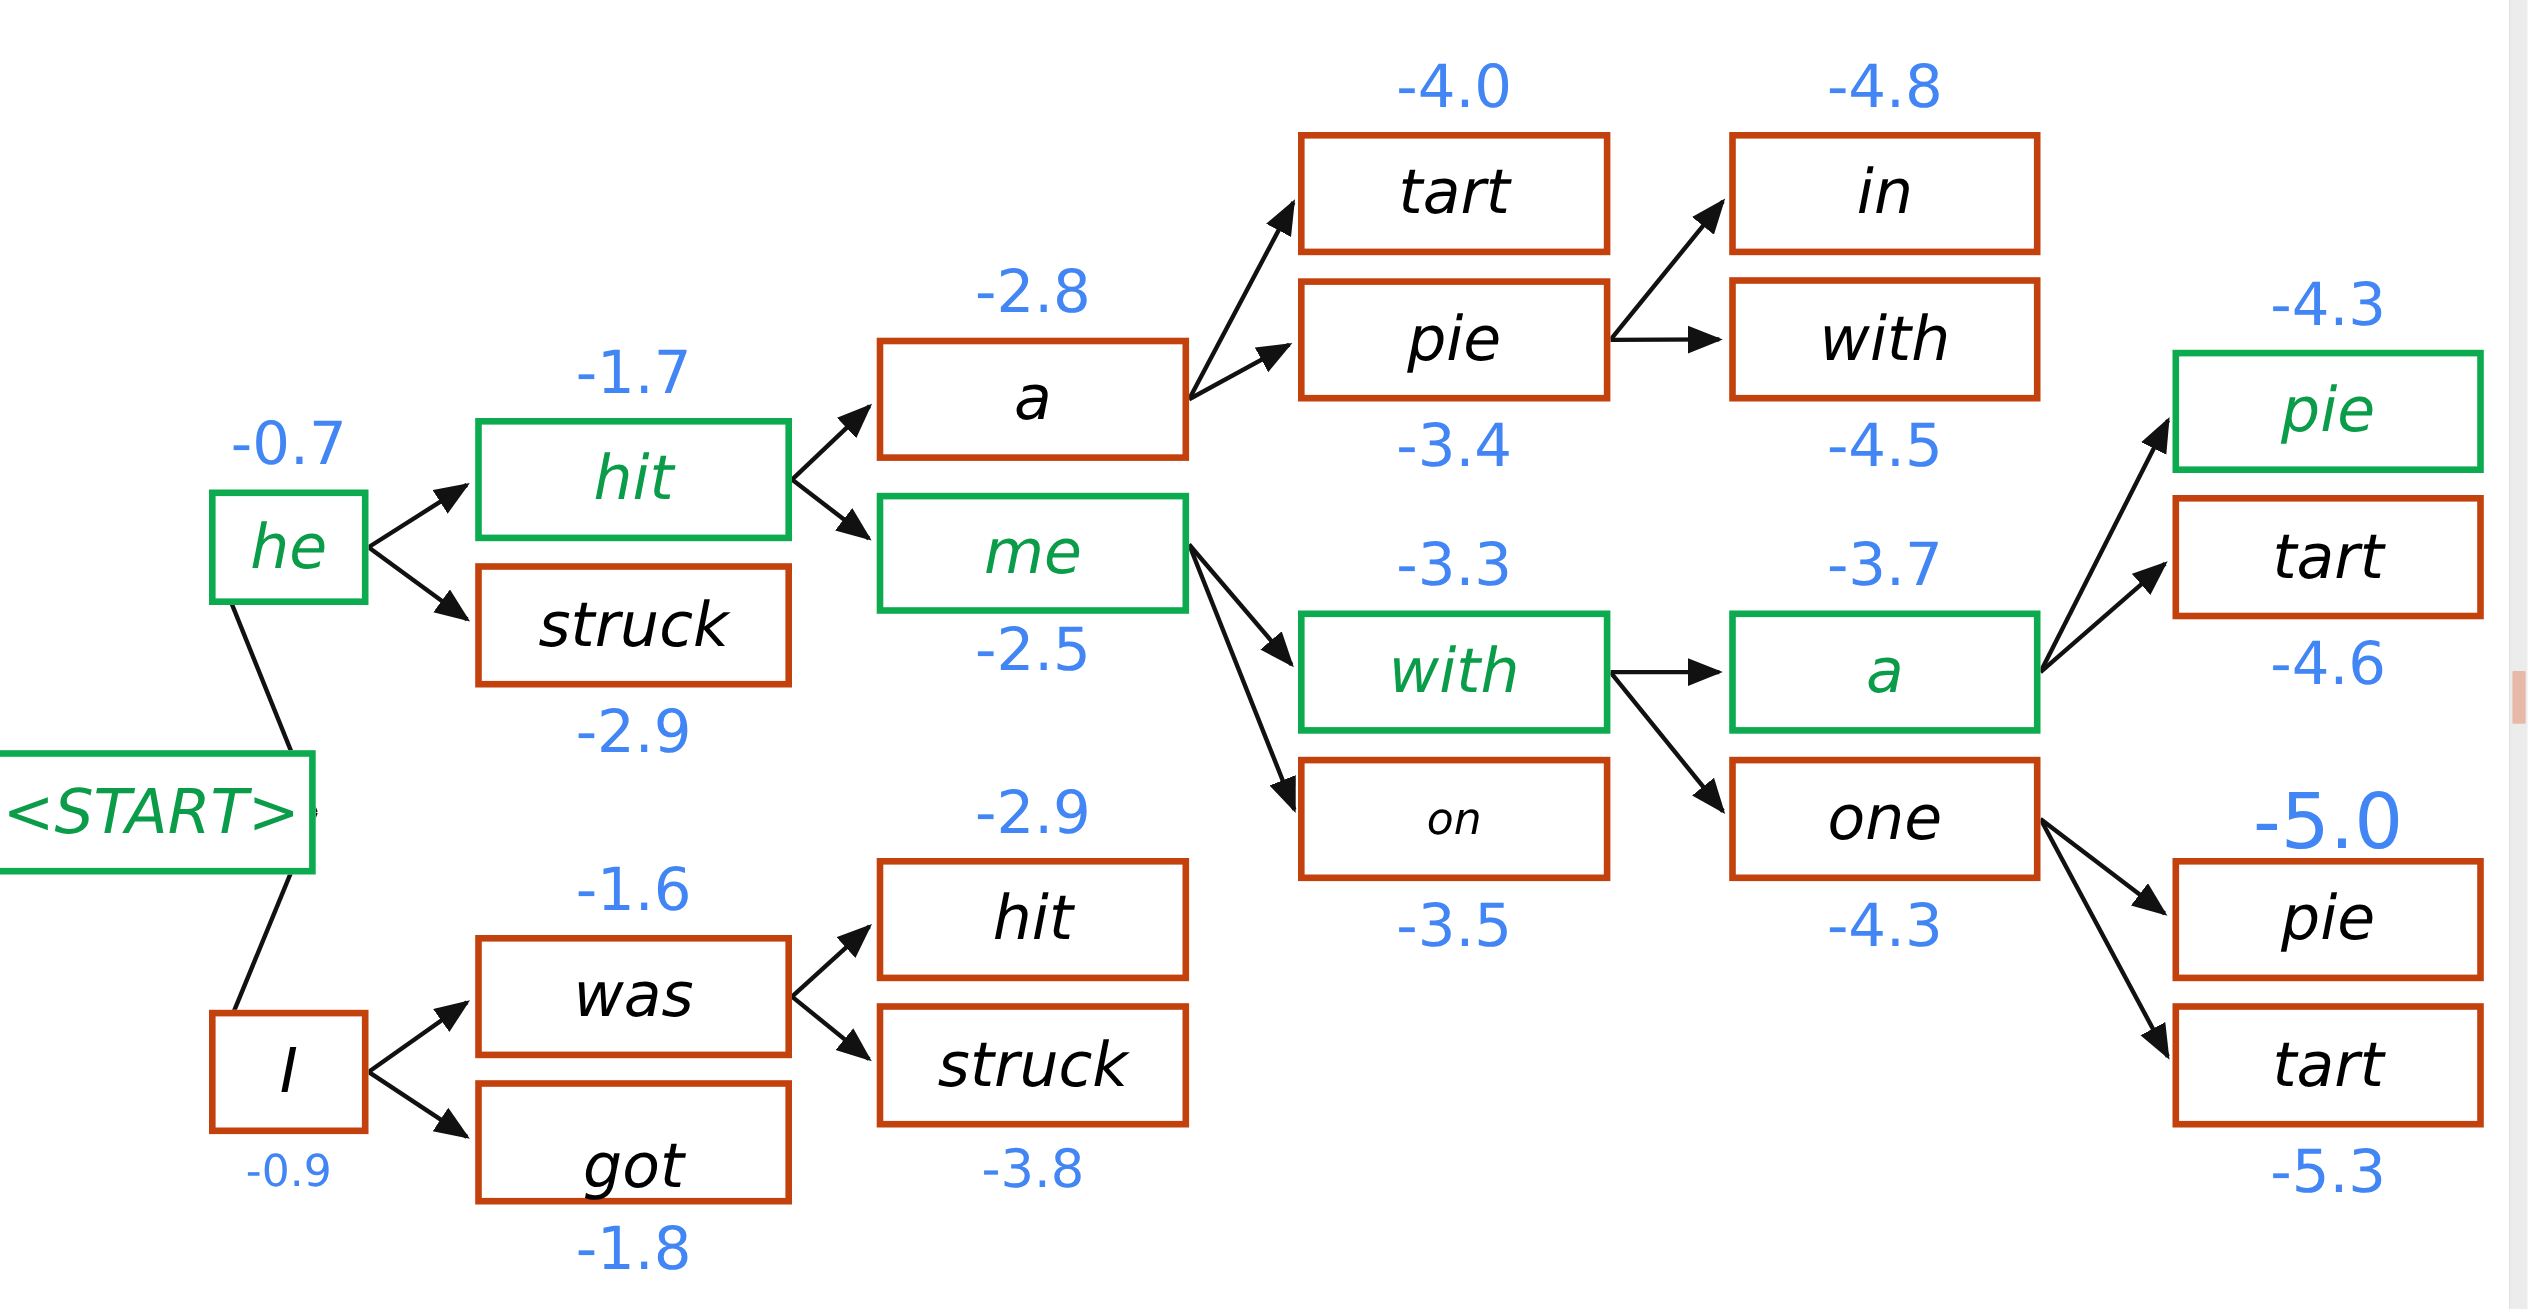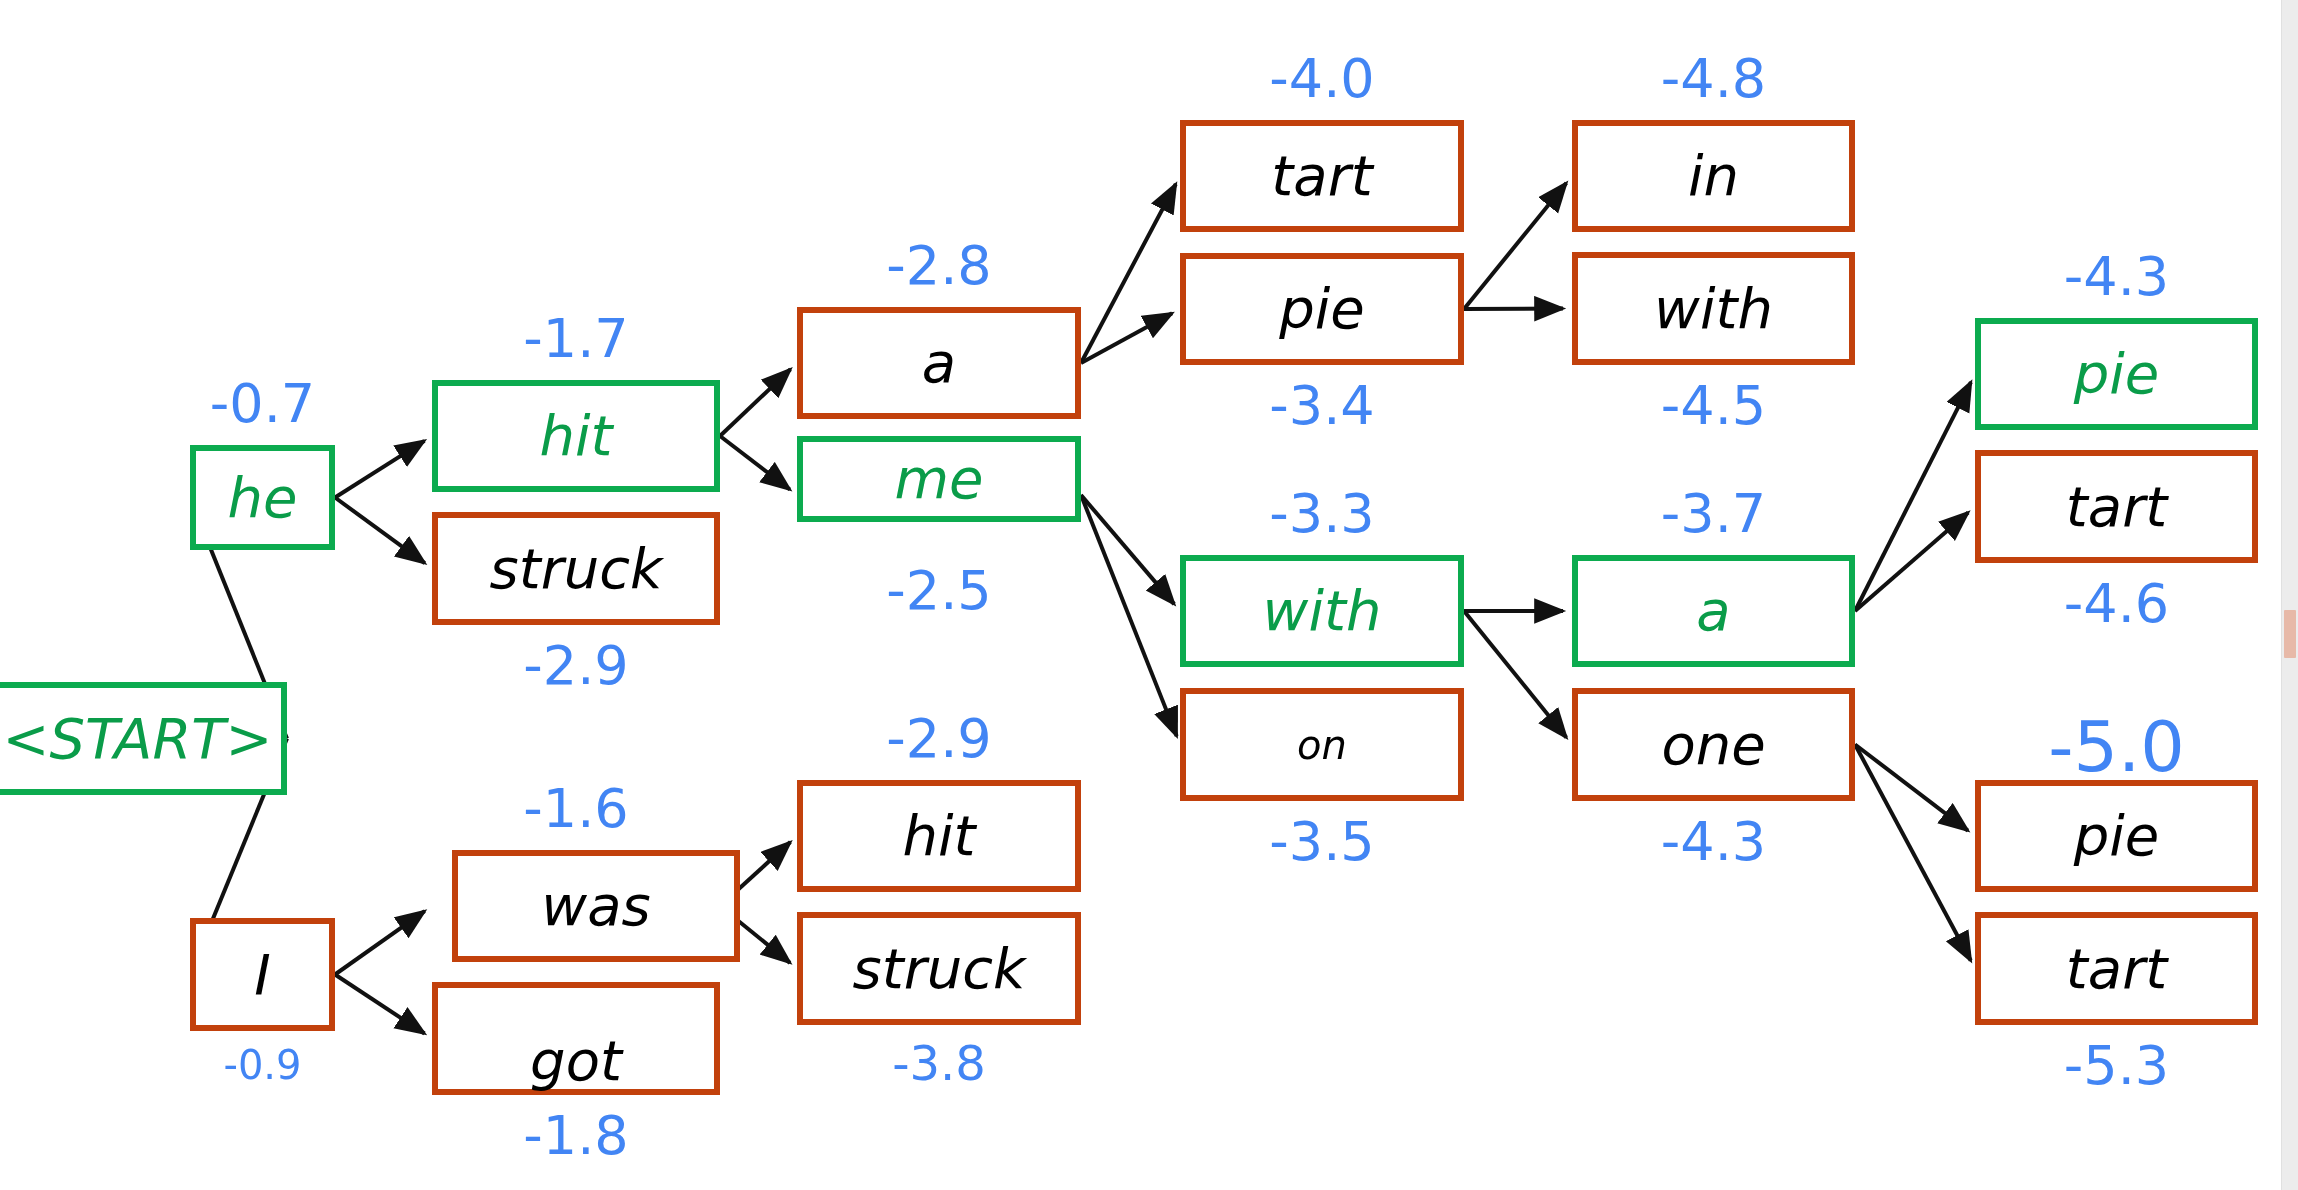--- a/index.html
+++ b/index.html
@@ -118,33 +118,33 @@
       </div>
       <div class="score" style="font-size: 40px; width: 145px; left: 190px; top: 1045px;">-0.9</div>
       <div class="node sel" style="left: 432px; top: 380px; width: 288px; height: 112px; font-size: 56px;">
         <span>hit</span>
       </div>
       <div class="score" style="font-size: 54px; width: 288px; left: 432px; top: 312px;">-1.7</div>
       <div class="node" style="left: 432px; top: 512px; width: 288px; height: 113px; font-size: 56px;">
         <span>struck</span>
       </div>
       <div class="score" style="font-size: 54px; width: 288px; left: 432px; top: 639px;">-2.9</div>
-      <div class="node" style="left: 432px; top: 850px; width: 288px; height: 112px; font-size: 56px; margin-left: 20px;">
+      <div class="node" style="left: 432px; top: 850px; width: 288px; height: 112px; font-size: 56px;">
         <span>was</span>
       </div>
       <div class="score" style="font-size: 54px; width: 288px; left: 432px; top: 782px;">-1.6</div>
       <div class="node" style="left: 432px; top: 982px; width: 288px; height: 113px; font-size: 56px; align-items: flex-end;">
         <span>got</span>
       </div>
       <div class="score" style="font-size: 54px; width: 288px; left: 432px; top: 1109px;">-1.8</div>
       <div class="node" style="left: 797px; top: 307px; width: 284px; height: 112px; font-size: 56px;">
         <span>a</span>
       </div>
       <div class="score" style="font-size: 54px; width: 284px; left: 797px; top: 239px;">-2.8</div>
-      <div class="node sel" style="left: 797px; top: 436px; width: 284px; height: 86px; font-size: 56px;">
+      <div class="node sel" style="left: 797px; top: 448px; width: 284px; height: 110px; font-size: 56px;">
         <span>me</span>
       </div>
       <div class="score" style="font-size: 54px; width: 284px; left: 797px; top: 564px;">-2.5</div>
       <div class="node" style="left: 797px; top: 780px; width: 284px; height: 112px; font-size: 56px;">
         <span>hit</span>
       </div>
       <div class="score" style="font-size: 54px; width: 284px; left: 797px; top: 712px;">-2.9</div>
       <div class="node" style="left: 797px; top: 912px; width: 284px; height: 113px; font-size: 56px;">
         <span>struck</span>
       </div>

